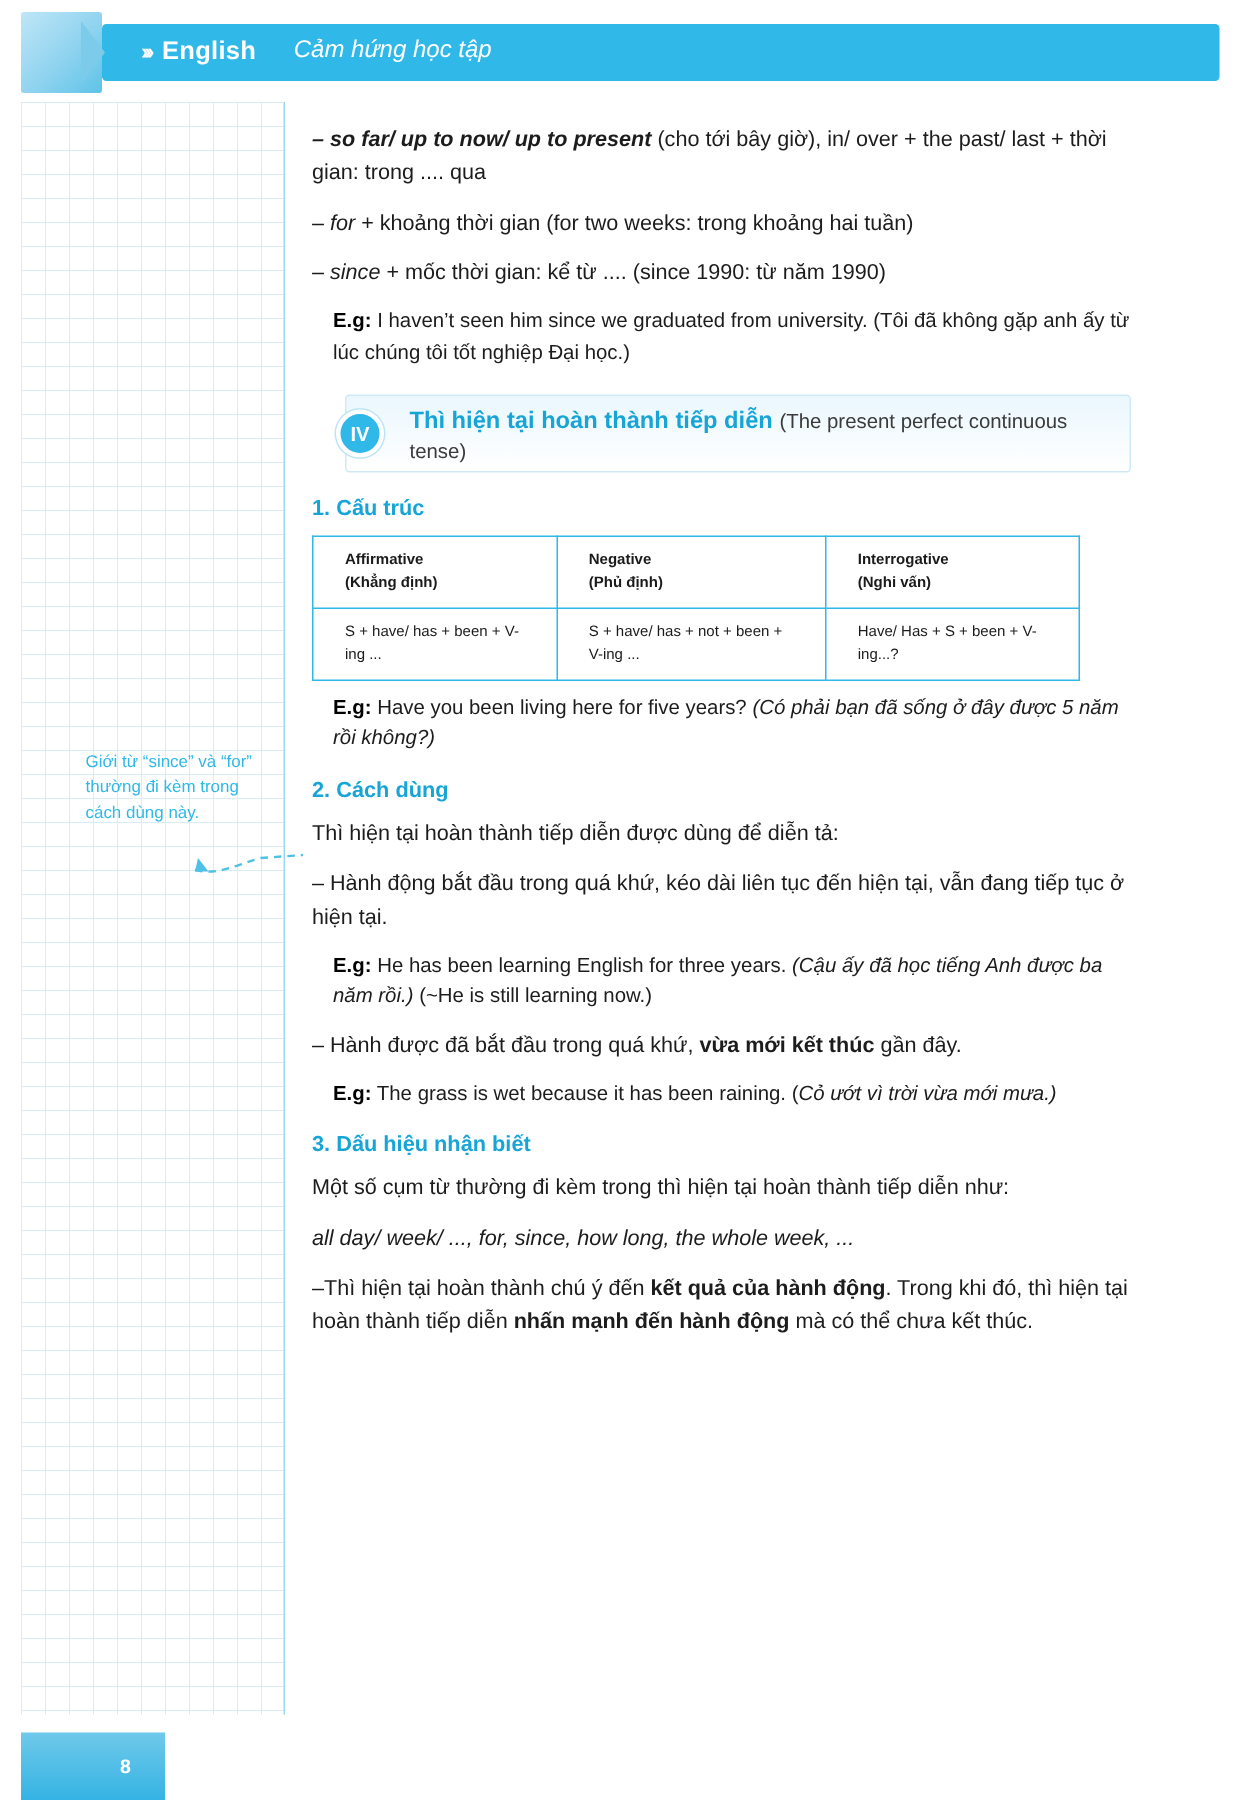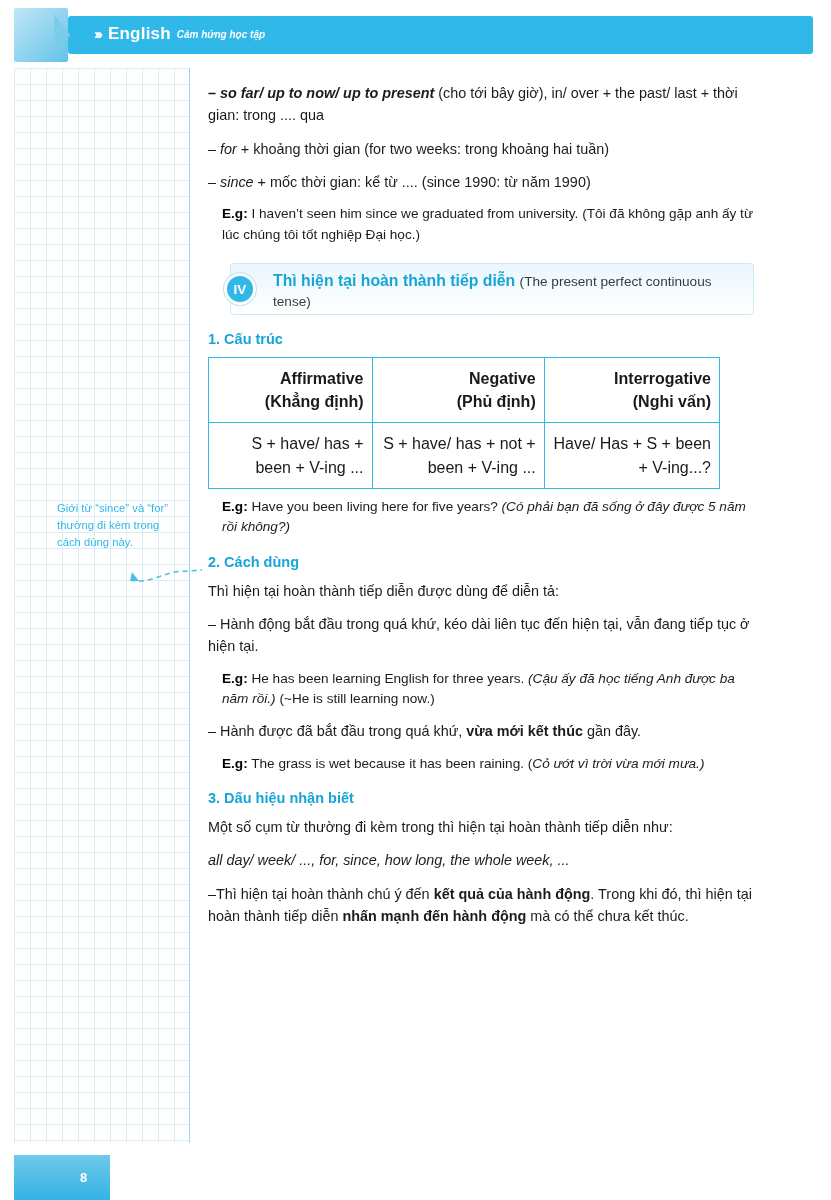--- a/index.html
+++ b/index.html
@@ -32,22 +32,22 @@
     color:#ffffff;
     font-size: 15px;
     letter-spacing: -3px;
     margin-right: 2px;
     font-weight: bold;
   }
   .brand {
     font-size: 17px; font-weight: bold; letter-spacing: .2px;
   }
   .slogan {
-    font-size: 10px; font-style: italic; font-weight: bold;
-    position: relative; top: -1px;
+    font-size: 16px; font-style: italic; font-weight: normal;
+    position: relative; top: -1px; margin-left: 19px;
   }
 
   
   .corner-tab {
     position: absolute;
     left: 14px; top: 8px;
     width: 54px; height: 54px;
     background: linear-gradient(135deg,#bfe6f7 0%, #8fd3ef 55%, #5ec3e8 100%);
     border-radius: 2px;
   }
@@ -151,23 +151,23 @@
   }
 
   
   table.structure {
     border-collapse: collapse;
     width: 512px;
     margin: 0 0 8px 0;
   }
   table.structure th, table.structure td {
     border: 1px solid #2fb8e8;
-    text-align: right;
-    font-size: 16px;
-    padding: 9px 8px;
+    text-align: left;
+    font-size: 10px;
+    padding: 9px 21px;
     line-height: 1.45;
   }
   table.structure th {
     font-weight: bold;
     background: #ffffff;
   }
   table.structure td { font-weight: normal; }
 
   
   .note {

